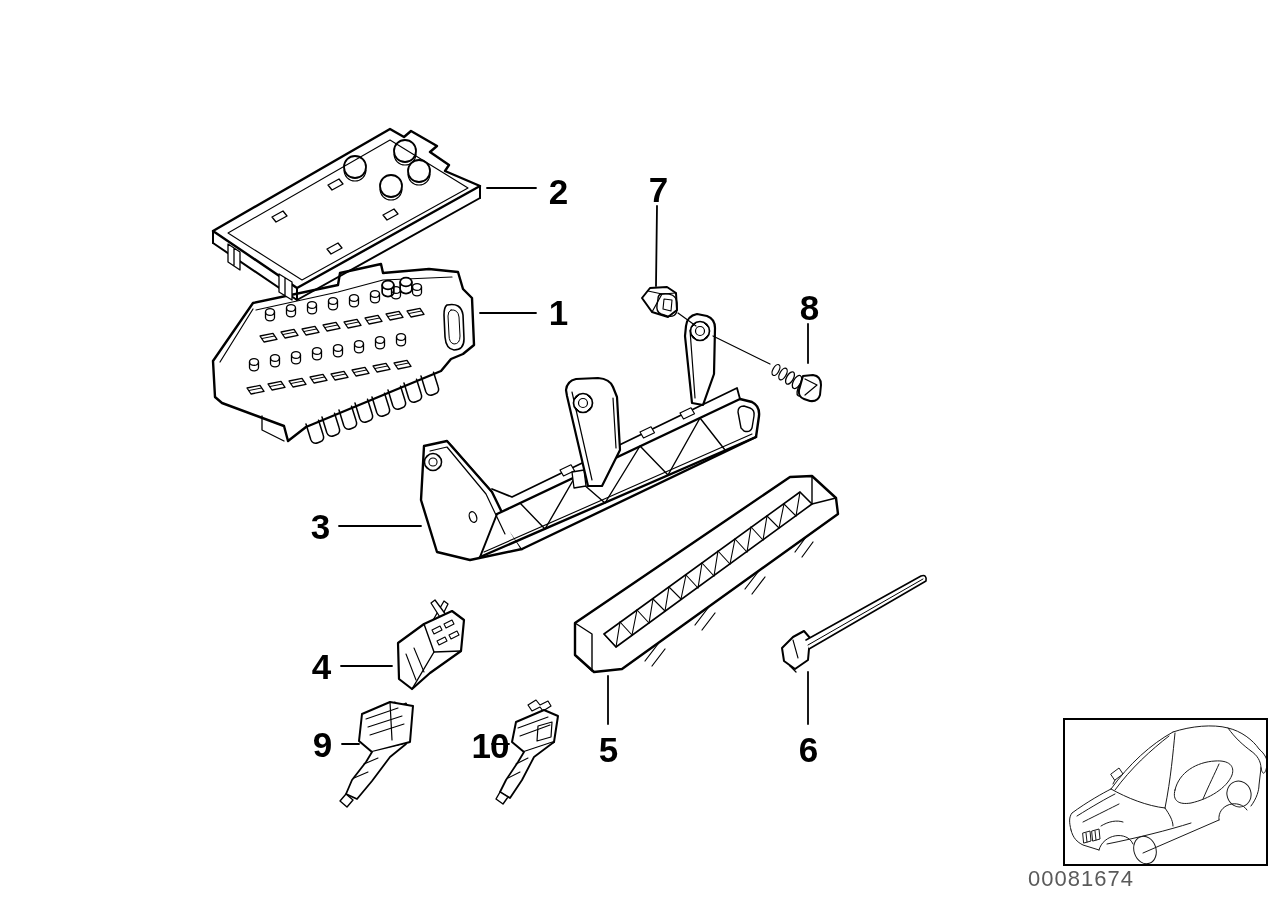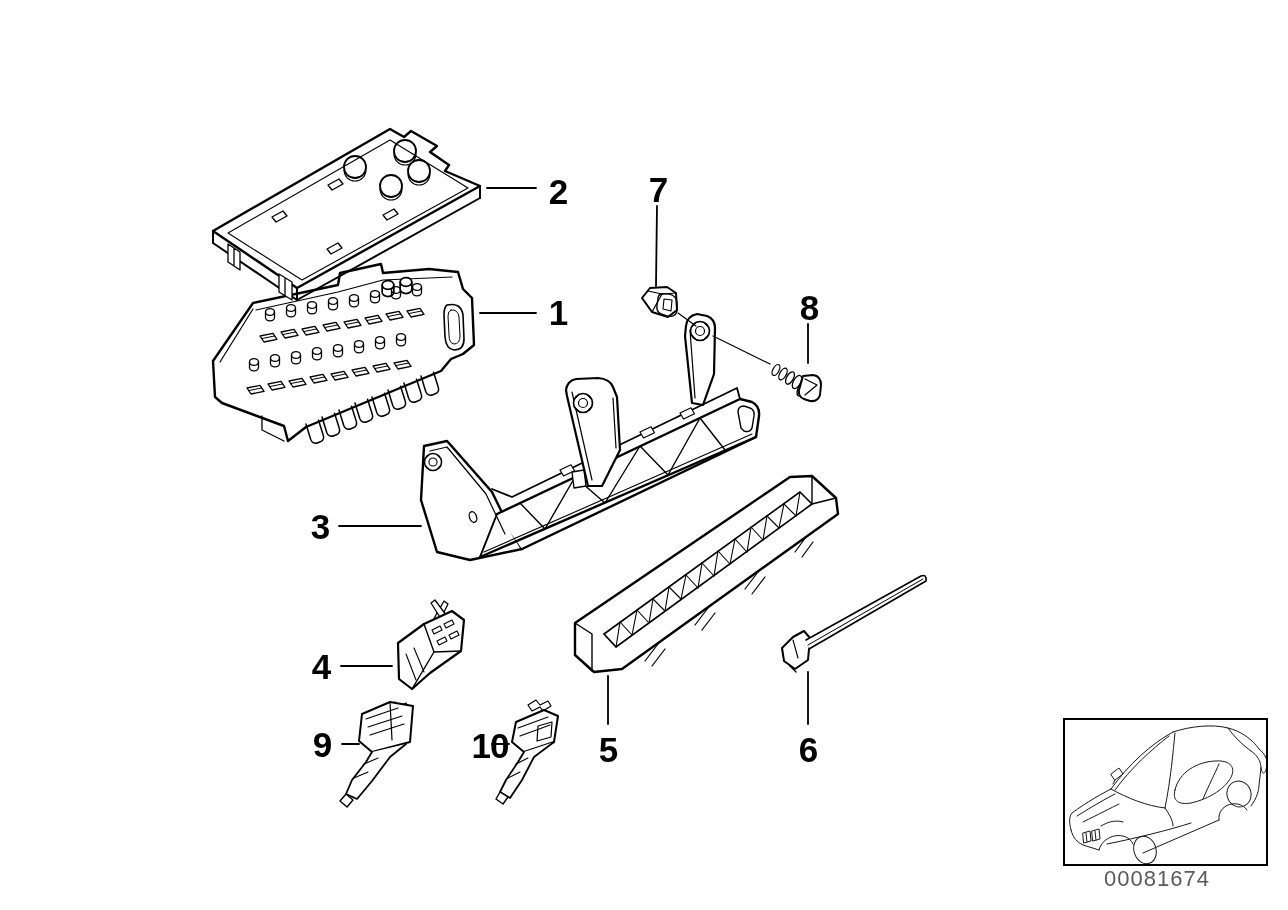--- a/index.html
+++ b/index.html
@@ -11,21 +11,21 @@
   .part-label{
     position:absolute;transform:translate(-50%,-50%);
     font-weight:bold;font-size:35px;line-height:1;color:#000;
     letter-spacing:-1px;cursor:pointer;user-select:none;
   }
   .car-box{
     position:absolute;left:1063px;top:718px;width:205px;height:148px;
     border:2px solid #000;box-sizing:border-box;background:#fff;
   }
   .image-number{
-    position:absolute;left:1104px;top:866px;
+    position:absolute;left:1028px;top:866px;
     font-size:22px;color:#5a5a5a;letter-spacing:1px;font-weight:400;
   }
 </style>
 </head>
 <body>
 
 <div class="stage">
 
   <svg class="art" width="1288" height="910" viewBox="0 0 1288 910">
     <defs>

